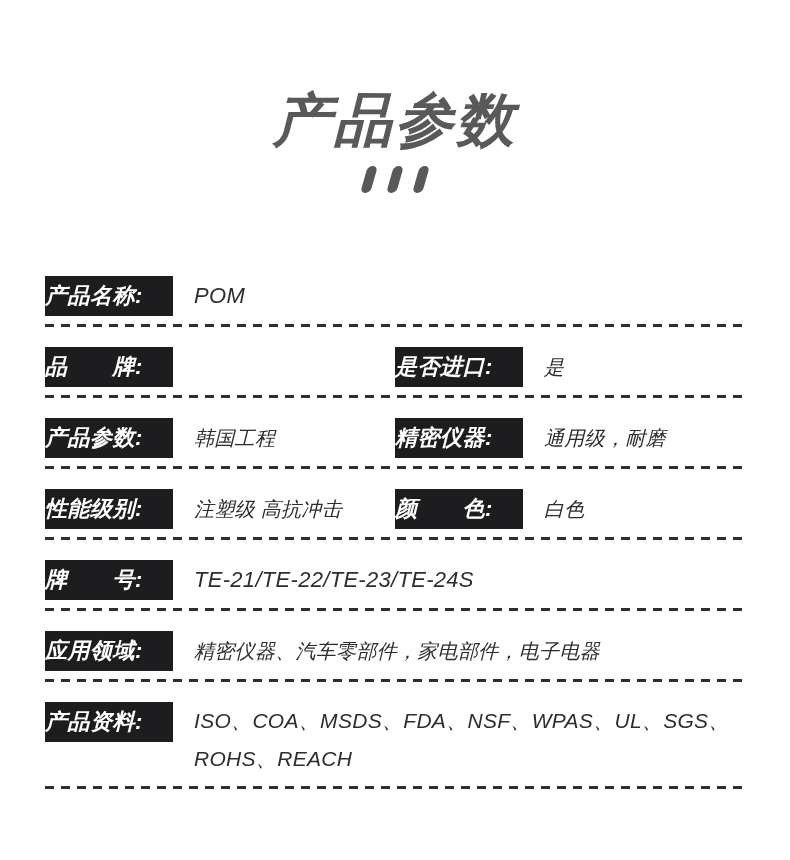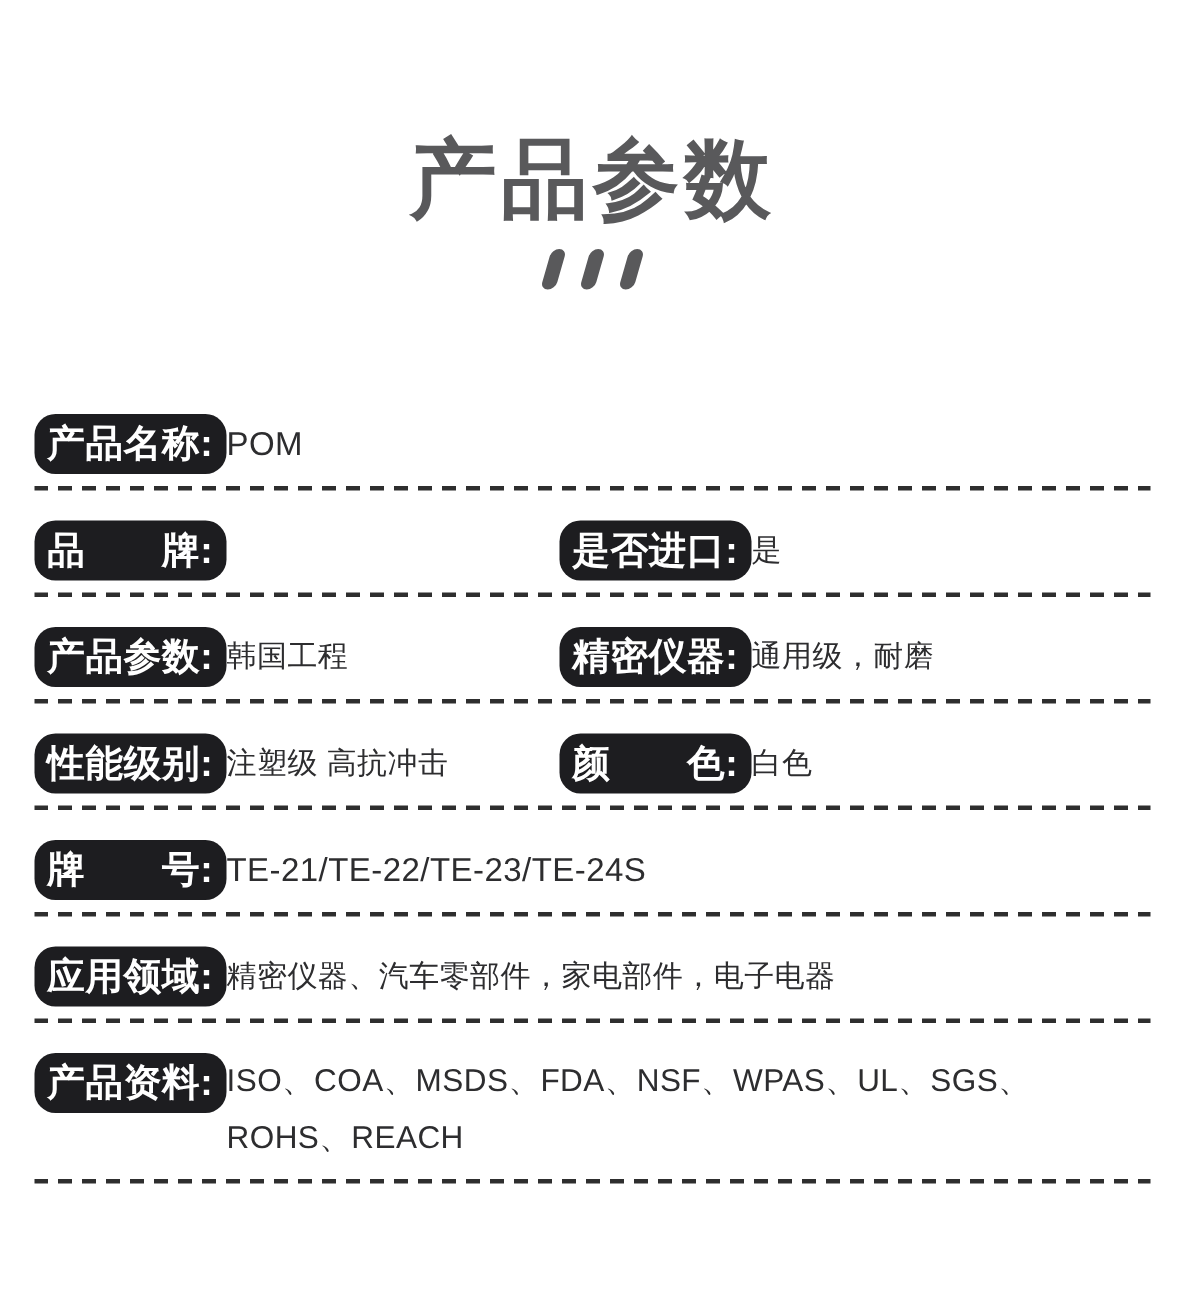--- a/index.html
+++ b/index.html
@@ -2,21 +2,21 @@
 <html style="--title-color: #59595b; --label-bg: #1d1d20; --label-fg: #ffffff; --value-color: #2d2d2f; --divider-color: #2e2e2e;"><head>
 <meta charset="utf-8">
 <style>
   * { margin: 0; padding: 0; box-sizing: border-box; }
   html, body {
     width: 790px; height: 860px;
     background: #ffffff;
     font-family: "Liberation Sans", "DejaVu Sans", sans-serif;
     overflow: hidden;
   }
-  .sheet { width: 790px; height: 860px; padding: 0 23px; }
+  .sheet { width: 790px; height: 860px; padding: 0 45px; font-style: italic; }
 
   
   .title-wrap { text-align: center; padding-top: 88px; }
   .page-title {
     font-size: 58px;
     font-weight: 800;
     letter-spacing: 3px;
     color: var(--title-color, #59595b);
     line-height: 1.1;
   }
@@ -36,29 +36,29 @@
   .cell.left  { width: 350px; }
   .cell.right { width: 350px; }
   .cell.full  { width: 700px; }
   .cell.top-align { align-items: flex-start; }
 
   .spec-label {
     flex: 0 0 128px;
     width: 128px; height: 40px;
     background: var(--label-bg, #1d1d20);
     color: var(--label-fg, #ffffff);
-    font-size: 25px;
+    font-size: 22px;
     font-weight: 700;
     line-height: 40px;
-    text-align: center;
+    text-align: left;
     white-space: nowrap;
     letter-spacing: 0.5px;
-    border-radius: 14px;
   }
   .spec-value {
+    margin-left: 21px;
     color: var(--value-color, #2d2d2f);
     font-size: 20px;
     font-weight: 500;
     line-height: 40px;
     letter-spacing: 0.3px;
     white-space: nowrap;
   }
   .spec-value.latin { font-size: 22px; }
   .spec-value.wrap {
     white-space: normal;

